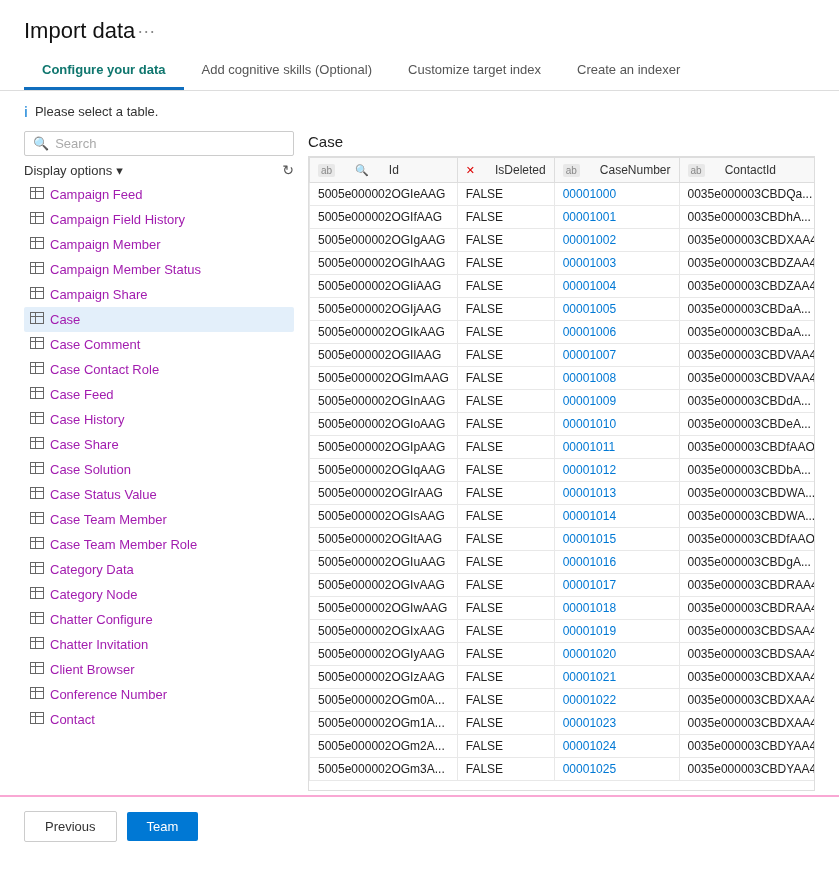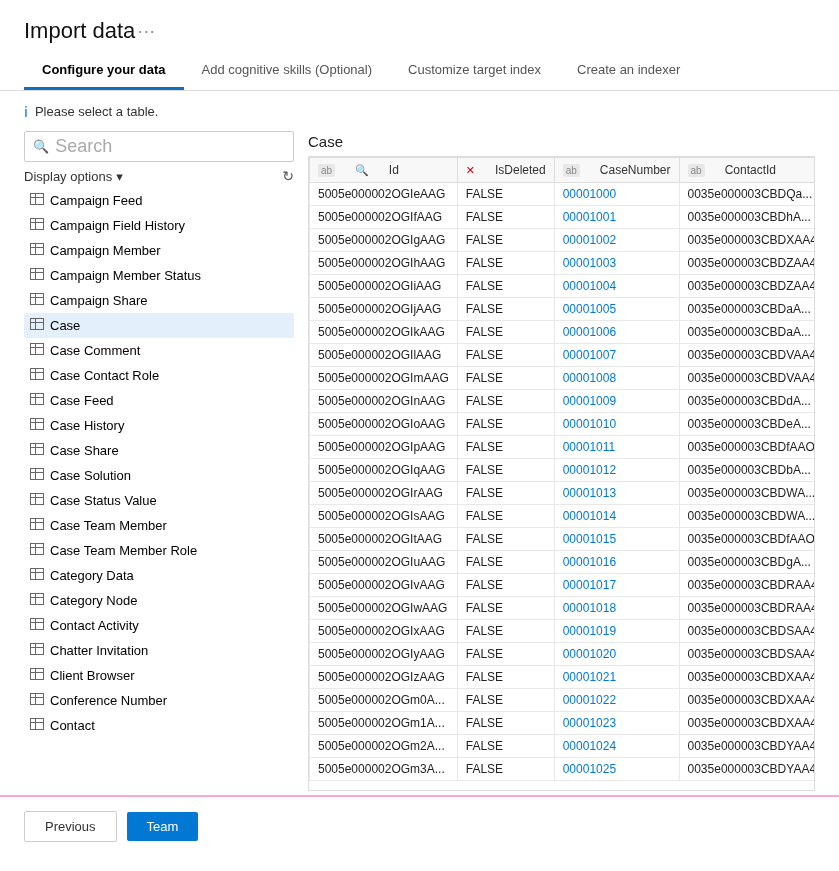--- a/index.html
+++ b/index.html
@@ -4,45 +4,45 @@
   <style>
     * { box-sizing: border-box; margin: 0; padding: 0; }
     body { font-family: 'Segoe UI', Arial, sans-serif; font-size: 13px; background: #fff; color: #222; width: 839px; min-height: 871px; overflow: hidden; }
 
     .page-header { padding: 18px 24px 8px 24px; display: flex; align-items: center; gap: 2px; }
     .page-title { font-size: 22px; font-weight: 300; color: #111; }
     .page-menu-icon { color: #888; font-size: 18px; cursor: pointer; }
 
     .wizard-tabs { display: flex; border-bottom: 1px solid #ddd; padding: 0 24px; gap: 0; }
     .wizard-tab { padding: 10px 18px; font-size: 13px; color: #555; cursor: pointer; border-bottom: 3px solid transparent; white-space: nowrap; }
-    .wizard-tab.active { color: #000000; border-bottom: 3px solid #106ebe; font-weight: 600; }
+    .wizard-tab.active { color: #0f766e; border-bottom: 3px solid #106ebe; font-weight: 600; }
 
     .info-bar { padding: 10px 24px; display: flex; align-items: center; gap: 7px; color: #333; font-size: 13px; }
     .info-icon { color: #0078d4; font-size: 15px; }
 
     .main-content { display: flex; flex-direction: row; padding: 0 24px; gap: 14px; height: 660px; }
 
     
     .left-panel { width: 270px; flex-shrink: 0; display: flex; flex-direction: column; }
     .search-box { display: flex; align-items: center; border: 1px solid #ccc; border-radius: 2px; padding: 4px 8px; margin-bottom: 6px; gap: 6px; background: #fff; }
     .search-icon { color: #888; font-size: 13px; }
-    .search-input { border: none; outline: none; font-size: 18px; width: 100%; color: #a21caf; }
+    .search-input { border: none; outline: none; font-size: 13px; width: 100%; color: #a21caf; }
     .search-input::placeholder { color: #aaa; }
 
     .list-toolbar { display: flex; align-items: center; justify-content: space-between; margin-bottom: 4px; }
     .display-options-btn { display: flex; align-items: flex-start; gap: 4px; color: #333; font-size: 13px; cursor: pointer; }
     .refresh-icon { color: #555; font-size: 14px; cursor: pointer; }
 
     .list-container { flex: 1; overflow-y: auto; border: none; }
     .list-item { display: flex; align-items: center; gap: 6px; padding: 5px 6px; cursor: pointer; border-radius: 2px; }
     .list-item.selected { background: #e3effa; }
     .table-icon { display: inline-block; width: 14px; height: 12px; border: 1.5px solid #666; position: relative; }
     .table-icon::before { content: ''; position: absolute; top: 3px; left: 0; right: 0; height: 1px; background: #666; }
     .table-icon::after { content: ''; position: absolute; top: 0; left: 4px; bottom: 0; width: 1px; background: #666; }
-    .list-item-label { font-size: 13px; color: #000000; }
+    .list-item-label { font-size: 13px; color: #a21caf; }
 
     
     .right-panel { flex: 1; display: flex; flex-direction: column; overflow: hidden; }
     .table-title { font-size: 15px; font-weight: 400; margin-bottom: 6px; color: #222; padding-top: 2px; }
 
     .data-table-wrapper { flex: 1; overflow: auto; border: 1px solid #ddd; }
     .data-table { border-collapse: collapse; width: 100%; font-size: 12px; }
     .data-table th { background: #f8f8f8; border: 1px solid #ddd; padding: 5px 8px; white-space: nowrap; font-weight: 500; color: #333; position: sticky; top: 0; z-index: 2; }
     .data-table th .th-inner { display: flex; align-items: center; gap: 20px; }
     .data-table td { border: 1px solid #e8e8e8; padding: 4px 8px; white-space: nowrap; color: #222; }
@@ -167,21 +167,21 @@
         <div class="list-item">
           <span><span class="table-icon"></span></span>
           <span class="list-item-label">Category Data</span>
         </div>
         <div class="list-item">
           <span><span class="table-icon"></span></span>
           <span class="list-item-label">Category Node</span>
         </div>
         <div class="list-item">
           <span><span class="table-icon"></span></span>
-          <span class="list-item-label">Contact Activity</span>
+          <span class="list-item-label">Chatter Configure</span>
         </div>
         <div class="list-item">
           <span><span class="table-icon"></span></span>
           <span class="list-item-label">Chatter Invitation</span>
         </div>
         <div class="list-item">
           <span><span class="table-icon"></span></span>
           <span class="list-item-label">Client Browser</span>
         </div>
         <div class="list-item">

